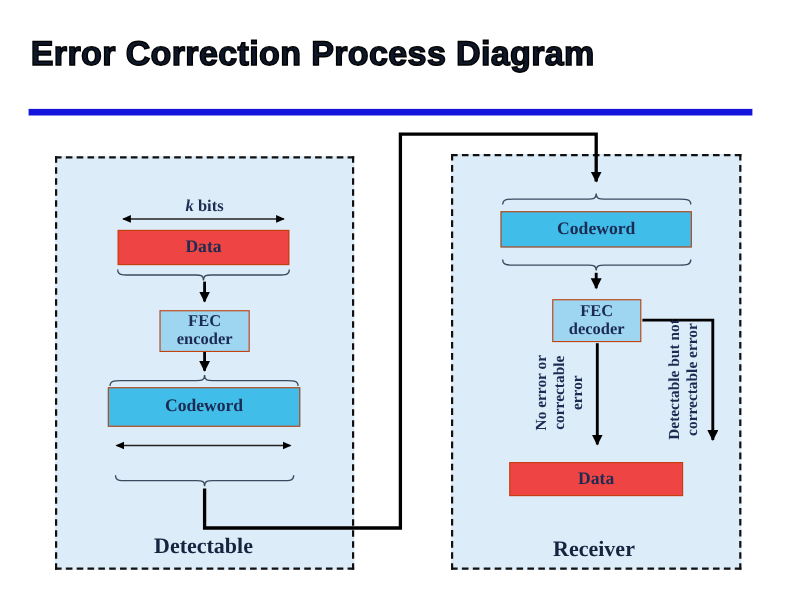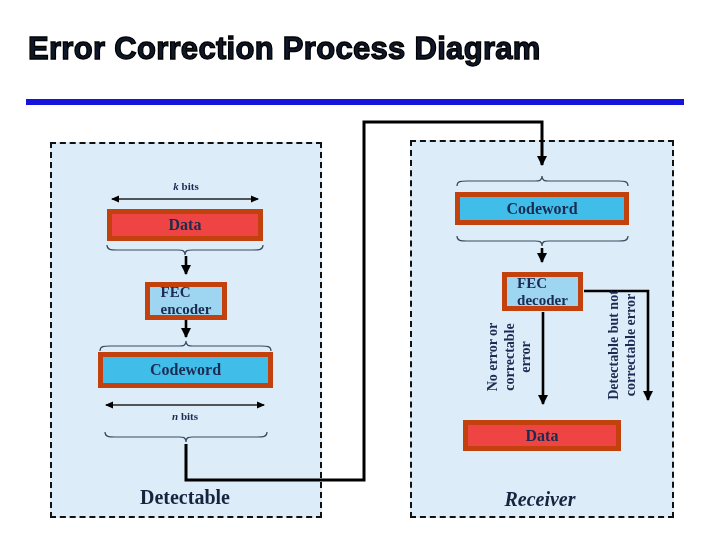--- a/index.html
+++ b/index.html
@@ -18,33 +18,33 @@
   
   .panel { position:absolute; box-sizing:border-box; background:#dcecf8;
            border:2.5px dashed #111; }
   .panel.tx { left:50px;  top:142px; width:272px; height:376px; }
   .panel.rx { left:410px; top:140px; width:264px; height:378px; }
 
   
   svg.connectors { position:absolute; left:0; top:0; }
 
   
-  .box { position:absolute; box-sizing:border-box; border:5px solid #c2410c;
+  .box { position:absolute; box-sizing:border-box; border:1px solid #c2410c;
          display:flex; align-items:center; justify-content:center;
-         text-align:left; white-space:pre-line;
+         text-align:center; white-space:pre-line;
          font-weight:bold; font-size:16px; line-height:1.12; color:#1b2b52; }
   .fill-data     { background:#ef4444; }
   .fill-fec      { background:#9ed5f0; }
   .fill-codeword { background:#41bdea; }
   .box.small { font-size:15px; }
 
   
   .lbl { position:absolute; text-align:center; font-weight:bold;
          color:#1b2b52; white-space:pre-line; }
-  .bits  { font-size:11px; }
+  .bits  { font-size:15px; }
   .plabel{ font-size:20px; color:#18243f; }
   .vlabel{ transform:rotate(-90deg); font-size:14px; line-height:1.18; }
 </style>
 </head>
 <body>
 
 <div class="stage">
 
   <div class="title">Error Correction Process Diagram</div>
   <div class="rule"></div>
@@ -85,33 +85,32 @@
 
   <div class="lbl bits" style="left:108px; top:180px; width:156px;"><i>k</i><span> bits</span></div>
 
   <div class="box fill-data" style="left:107px; top:209px; width:156px; height:32px;">Data</div>
 
   <div class="box fill-fec small" style="left:145px; top:282px; width:82px; height:38px;">FEC
 encoder</div>
 
   <div class="box fill-codeword" style="left:98px; top:352px; width:175px; height:36px;">Codeword</div>
 
-  <div class="lbl bits" style="left:105px; top:410px; width:160px;"><i>n</i><span> bits</span></div>
 
   <div class="lbl plabel" style="left:85px; top:486px; width:200px;">Detectable</div>
 
   <div class="box fill-codeword" style="left:455px; top:192px; width:174px; height:33px;">Codeword</div>
 
   <div class="box fill-fec small" style="left:502px; top:272px; width:81px; height:39px;">FEC
 decoder</div>
 
   <div class="lbl vlabel" style="left:454px; top:333px; width:110px; height:48px;">No error or
 correctable
 error</div>
 
   <div class="lbl vlabel" style="left:557px; top:328px; width:132px; height:34px;">Detectable but not
 correctable error</div>
 
   <div class="box fill-data" style="left:463px; top:420px; width:158px; height:31px;">Data</div>
 
-  <div class="lbl plabel" style="left:440px; top:488px; width:200px;font-style:italic;">Receiver</div>
+  <div class="lbl plabel" style="left:440px; top:488px; width:200px;">Receiver</div>
 
 </div>
 
 </body></html>

